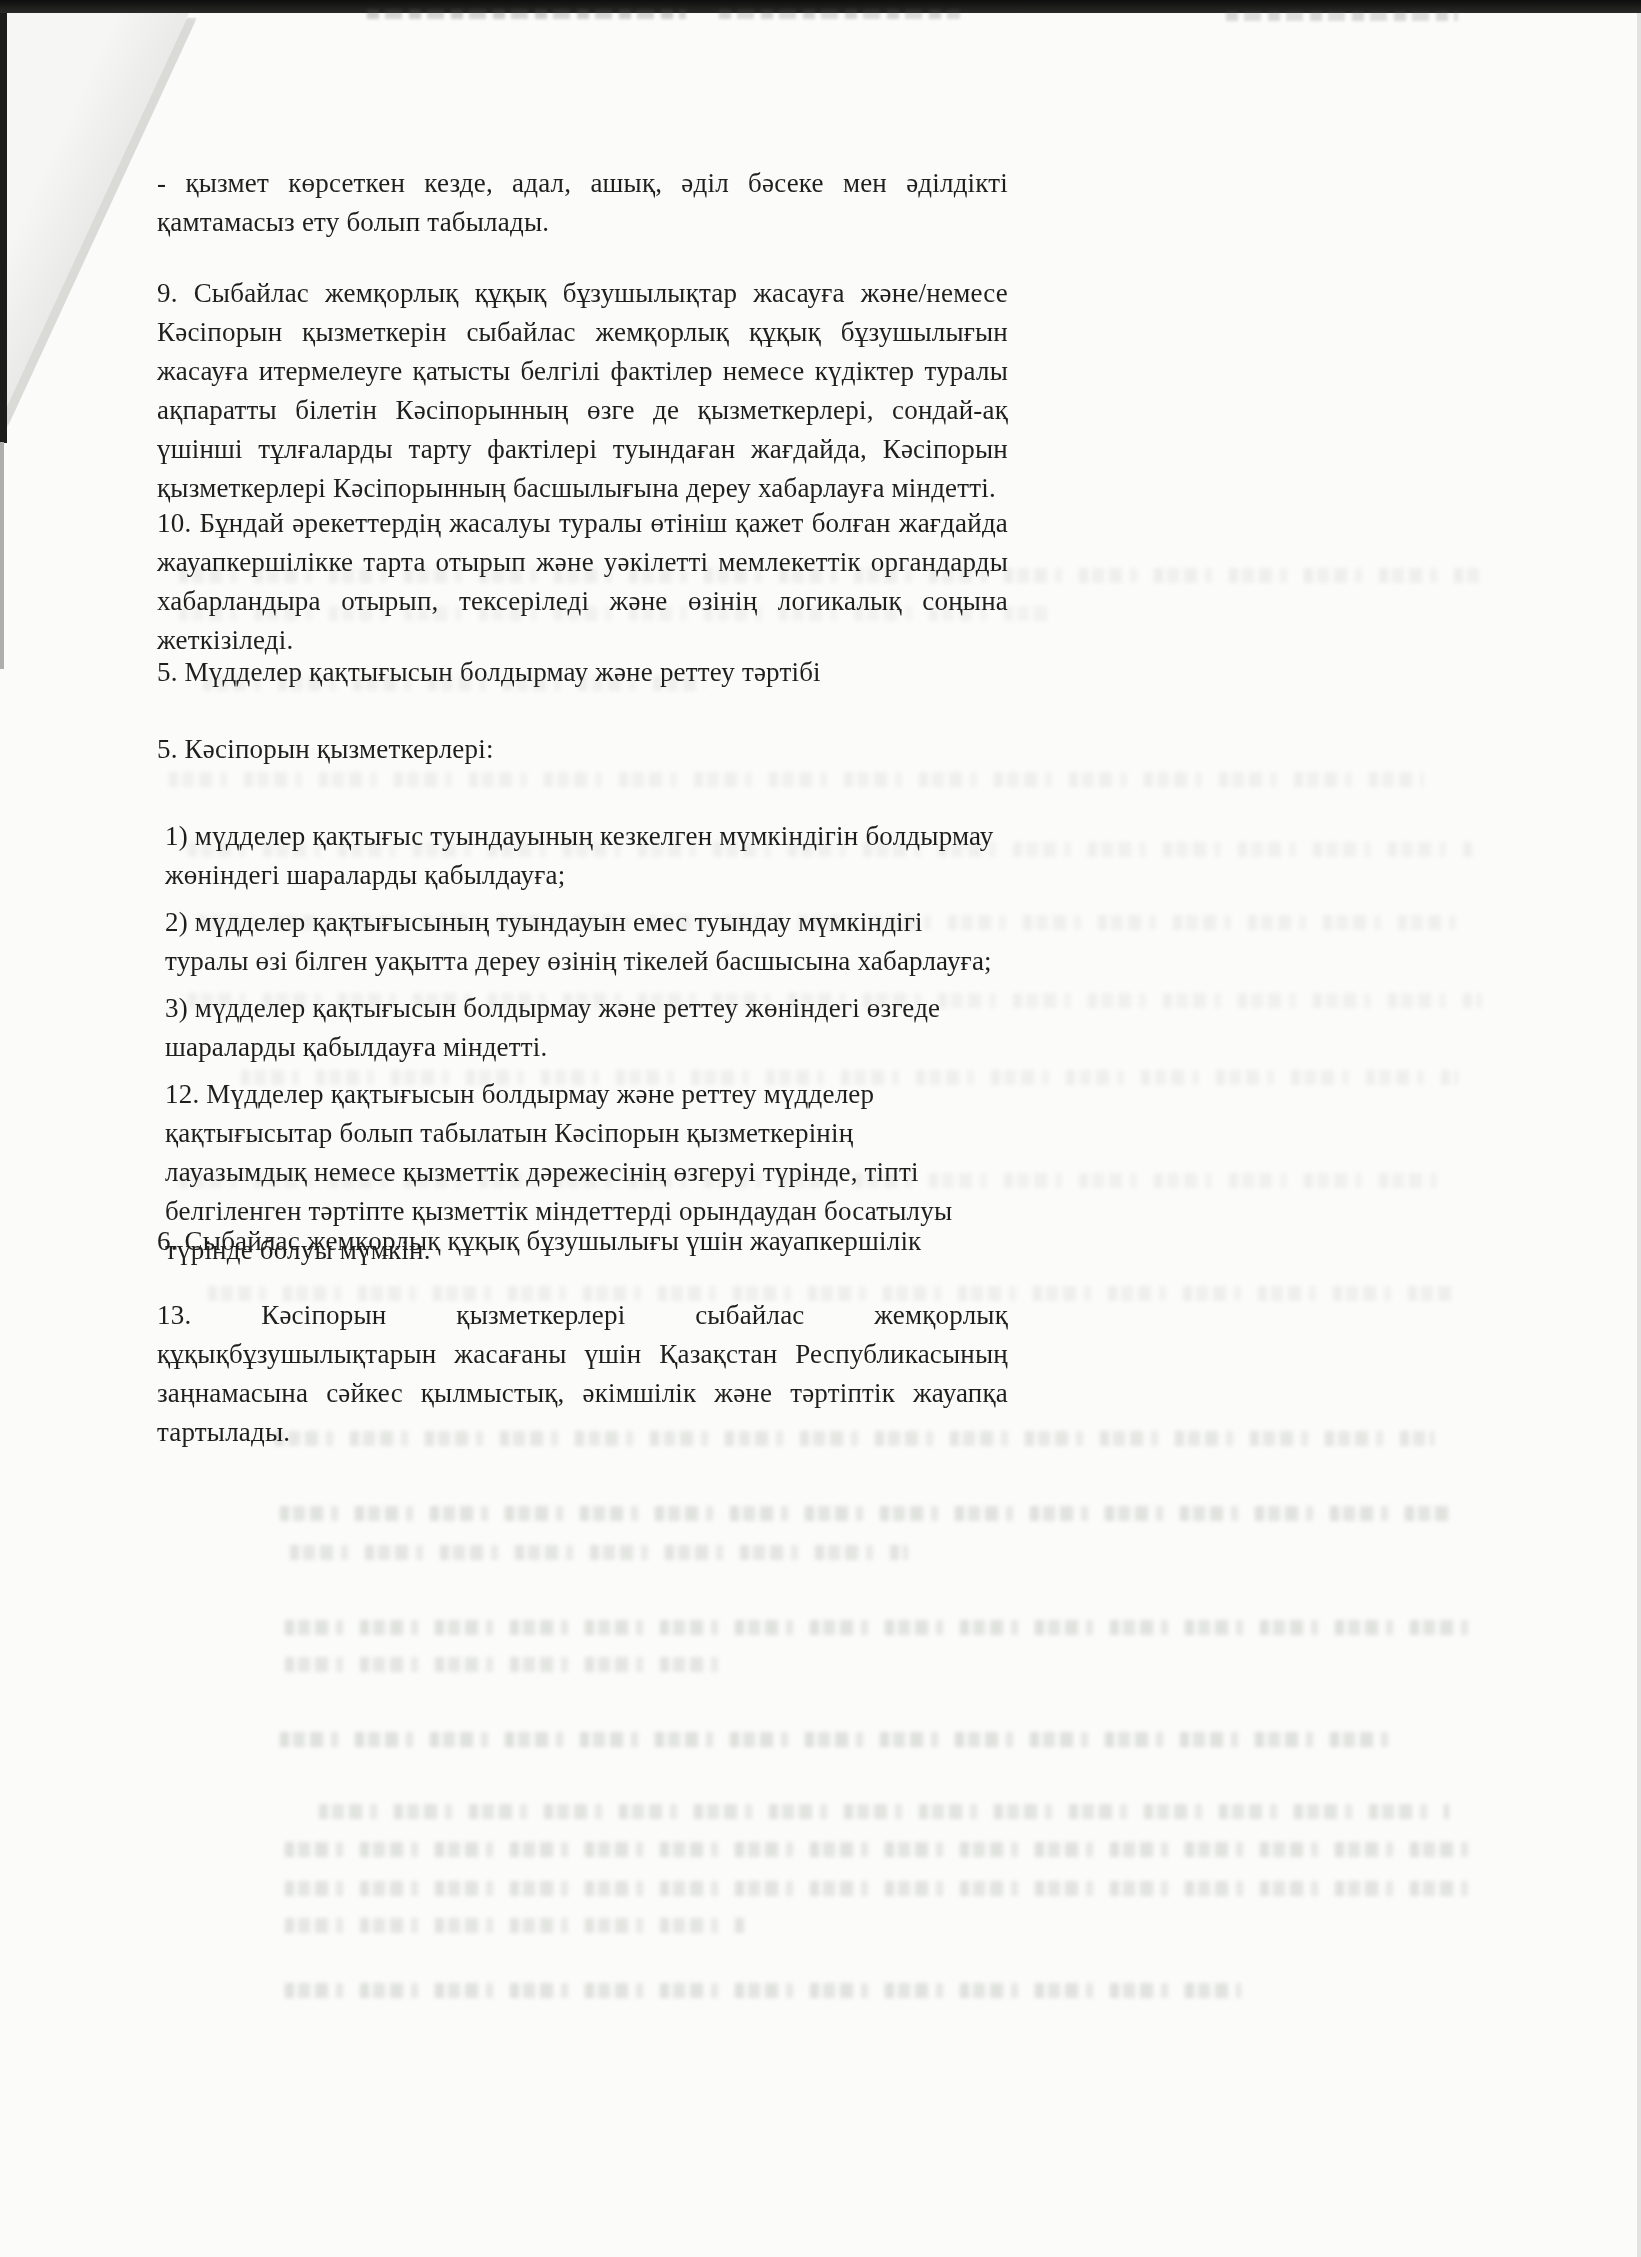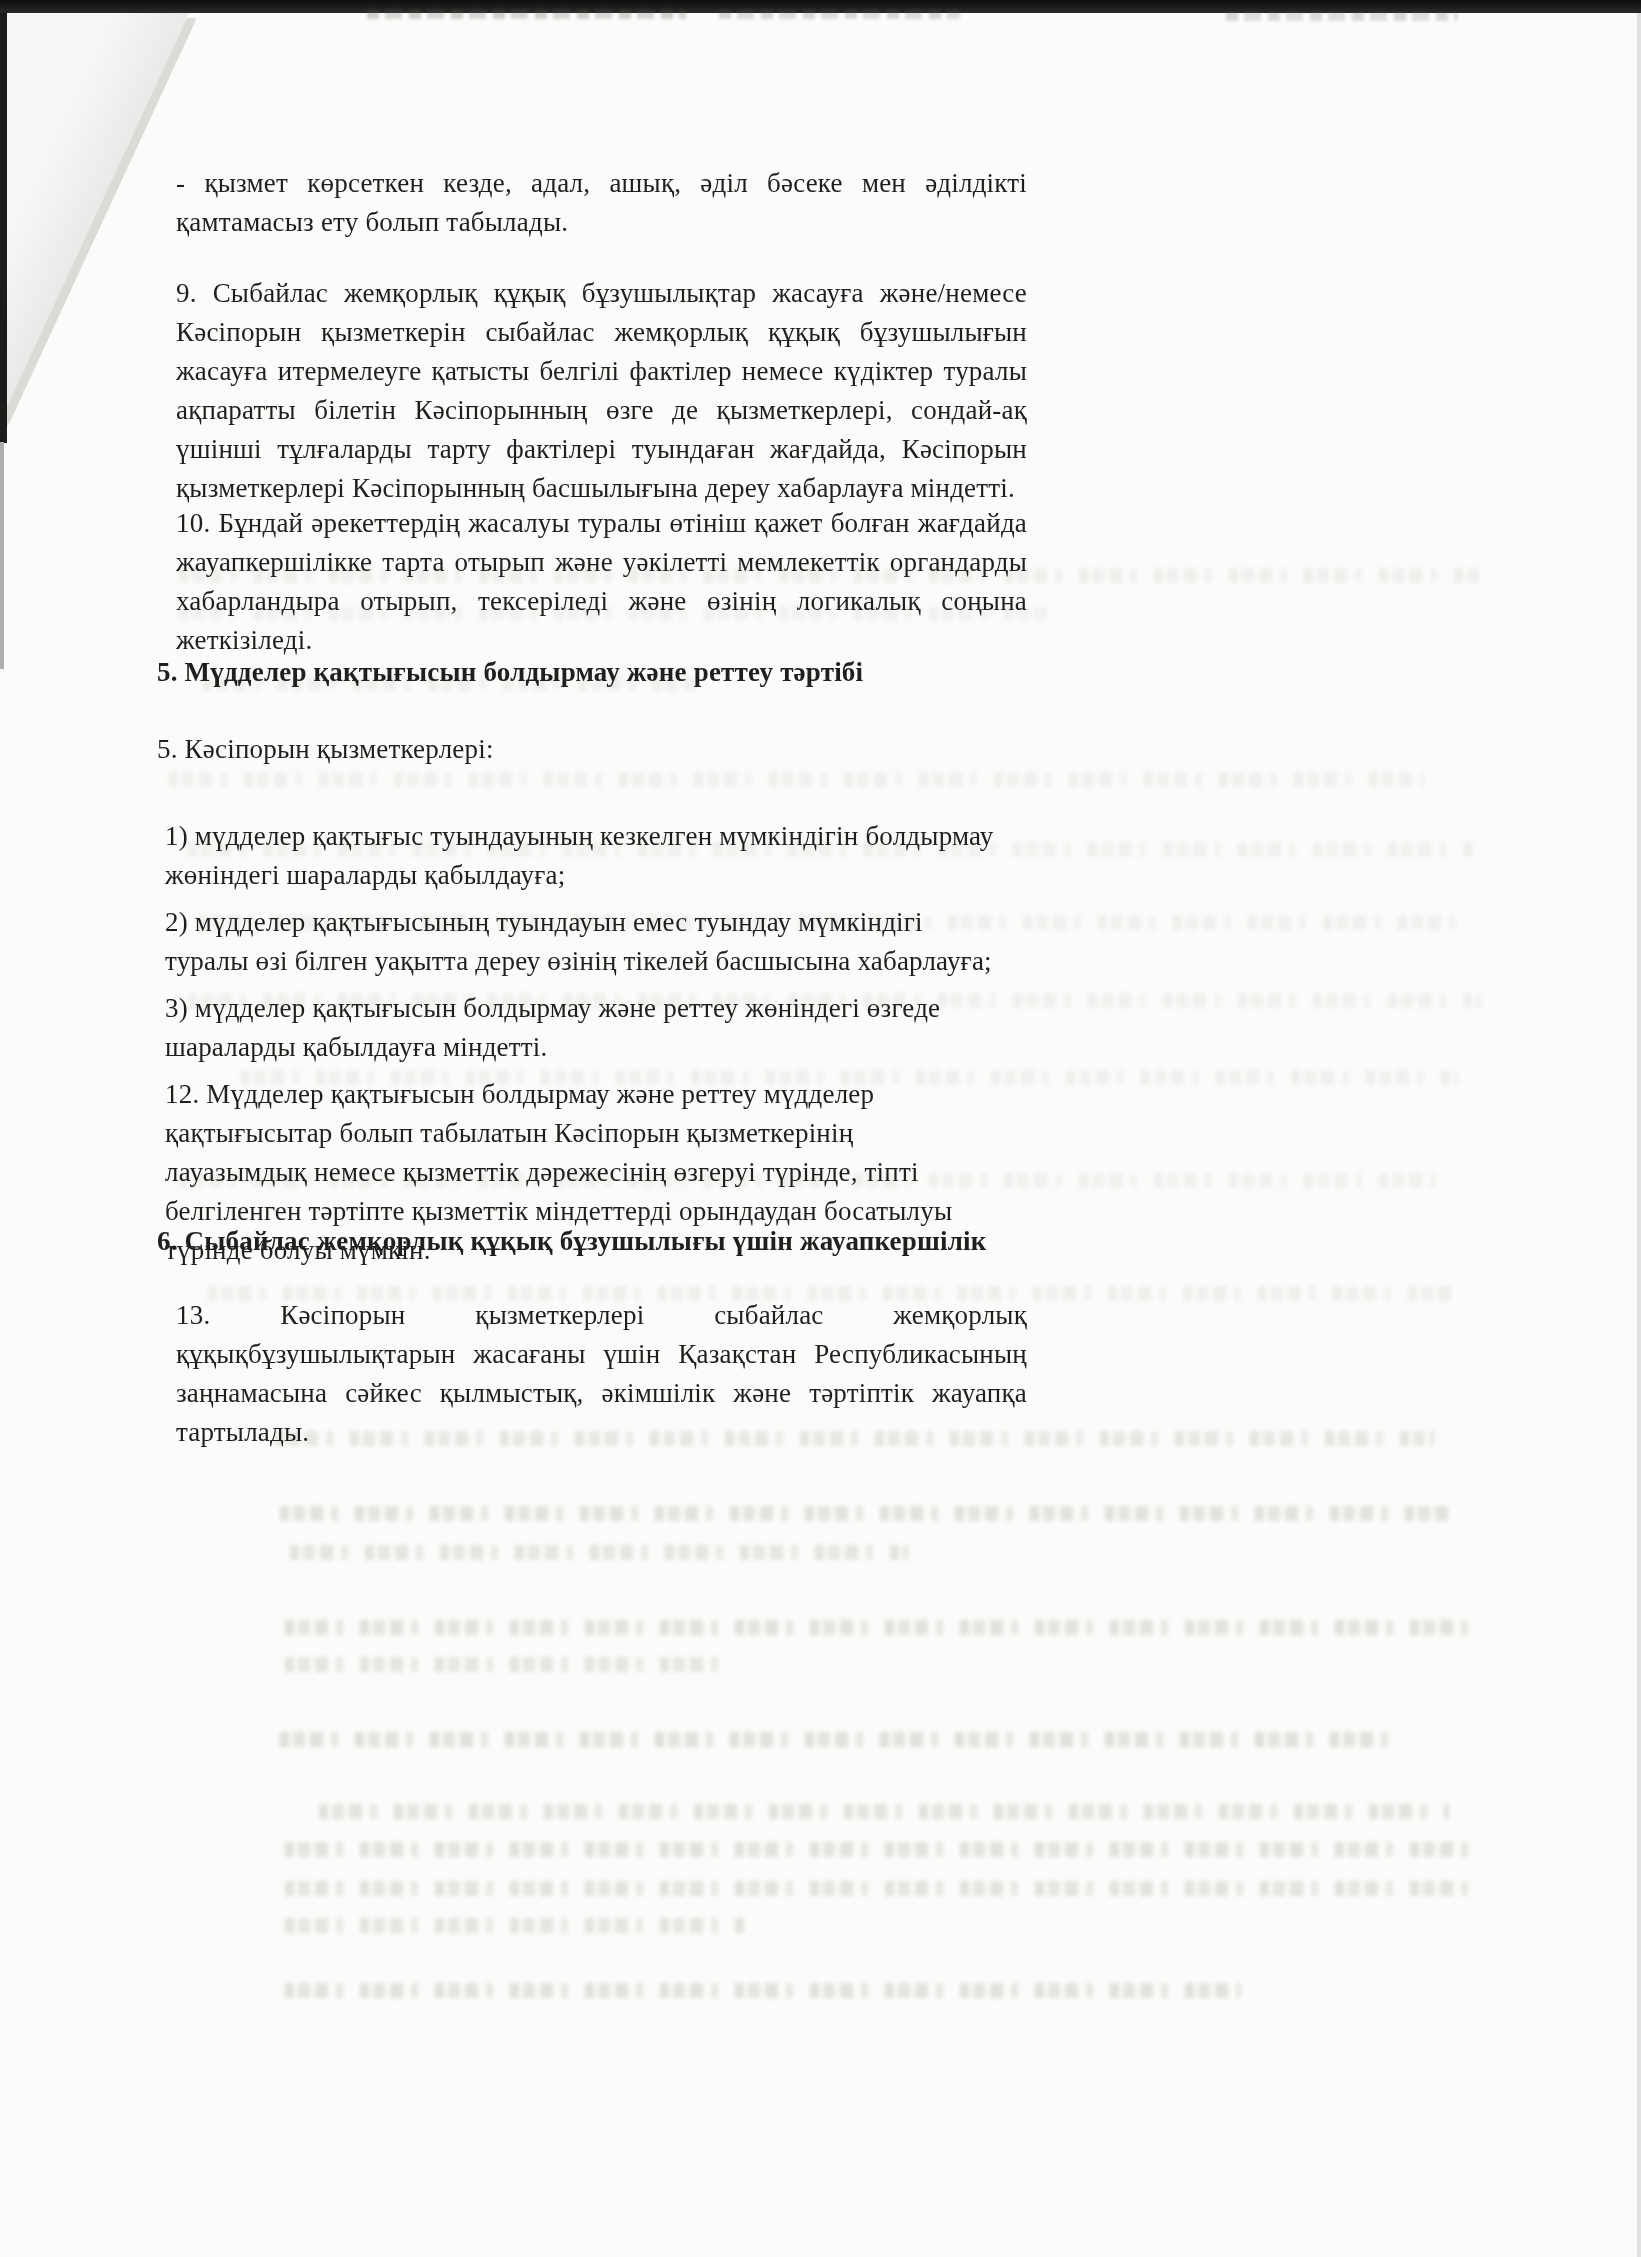--- a/index.html
+++ b/index.html
@@ -34,22 +34,22 @@
     position:absolute;left:0;top:442px;width:3.9px;height:227px;background:#aeaeac;
   }
   .rightbar{
     position:absolute;right:0;top:12.6px;width:3.9px;height:2245px;background:#e2e2e0;
   }
   .block{
     position:absolute;left:157px;width:851px;
     font-size:27px;line-height:39px;color:#1f1f1d;
     letter-spacing:0.2px;
   }
-  .justify{text-align:justify;margin-left:19px;}
-  .heading{font-weight:bold;}
+  .justify{text-align:justify;}
+  .heading{font-weight:normal;}
   .list-item{margin:8px;}
   .ghost{
     position:absolute;height:15.4px;pointer-events:none;
     background-image:repeating-linear-gradient(90deg,
       rgba(98,110,94,.55) 0 8.7px, transparent 8.7px 13.5px,
       rgba(98,110,94,.45) 13.5px 25px, transparent 25px 30px,
       rgba(98,110,94,.50) 30px 43px, transparent 43px 51px,
       rgba(98,110,94,.40) 51px 58px, transparent 58px 75px);
     filter:blur(1.9px);
   }

